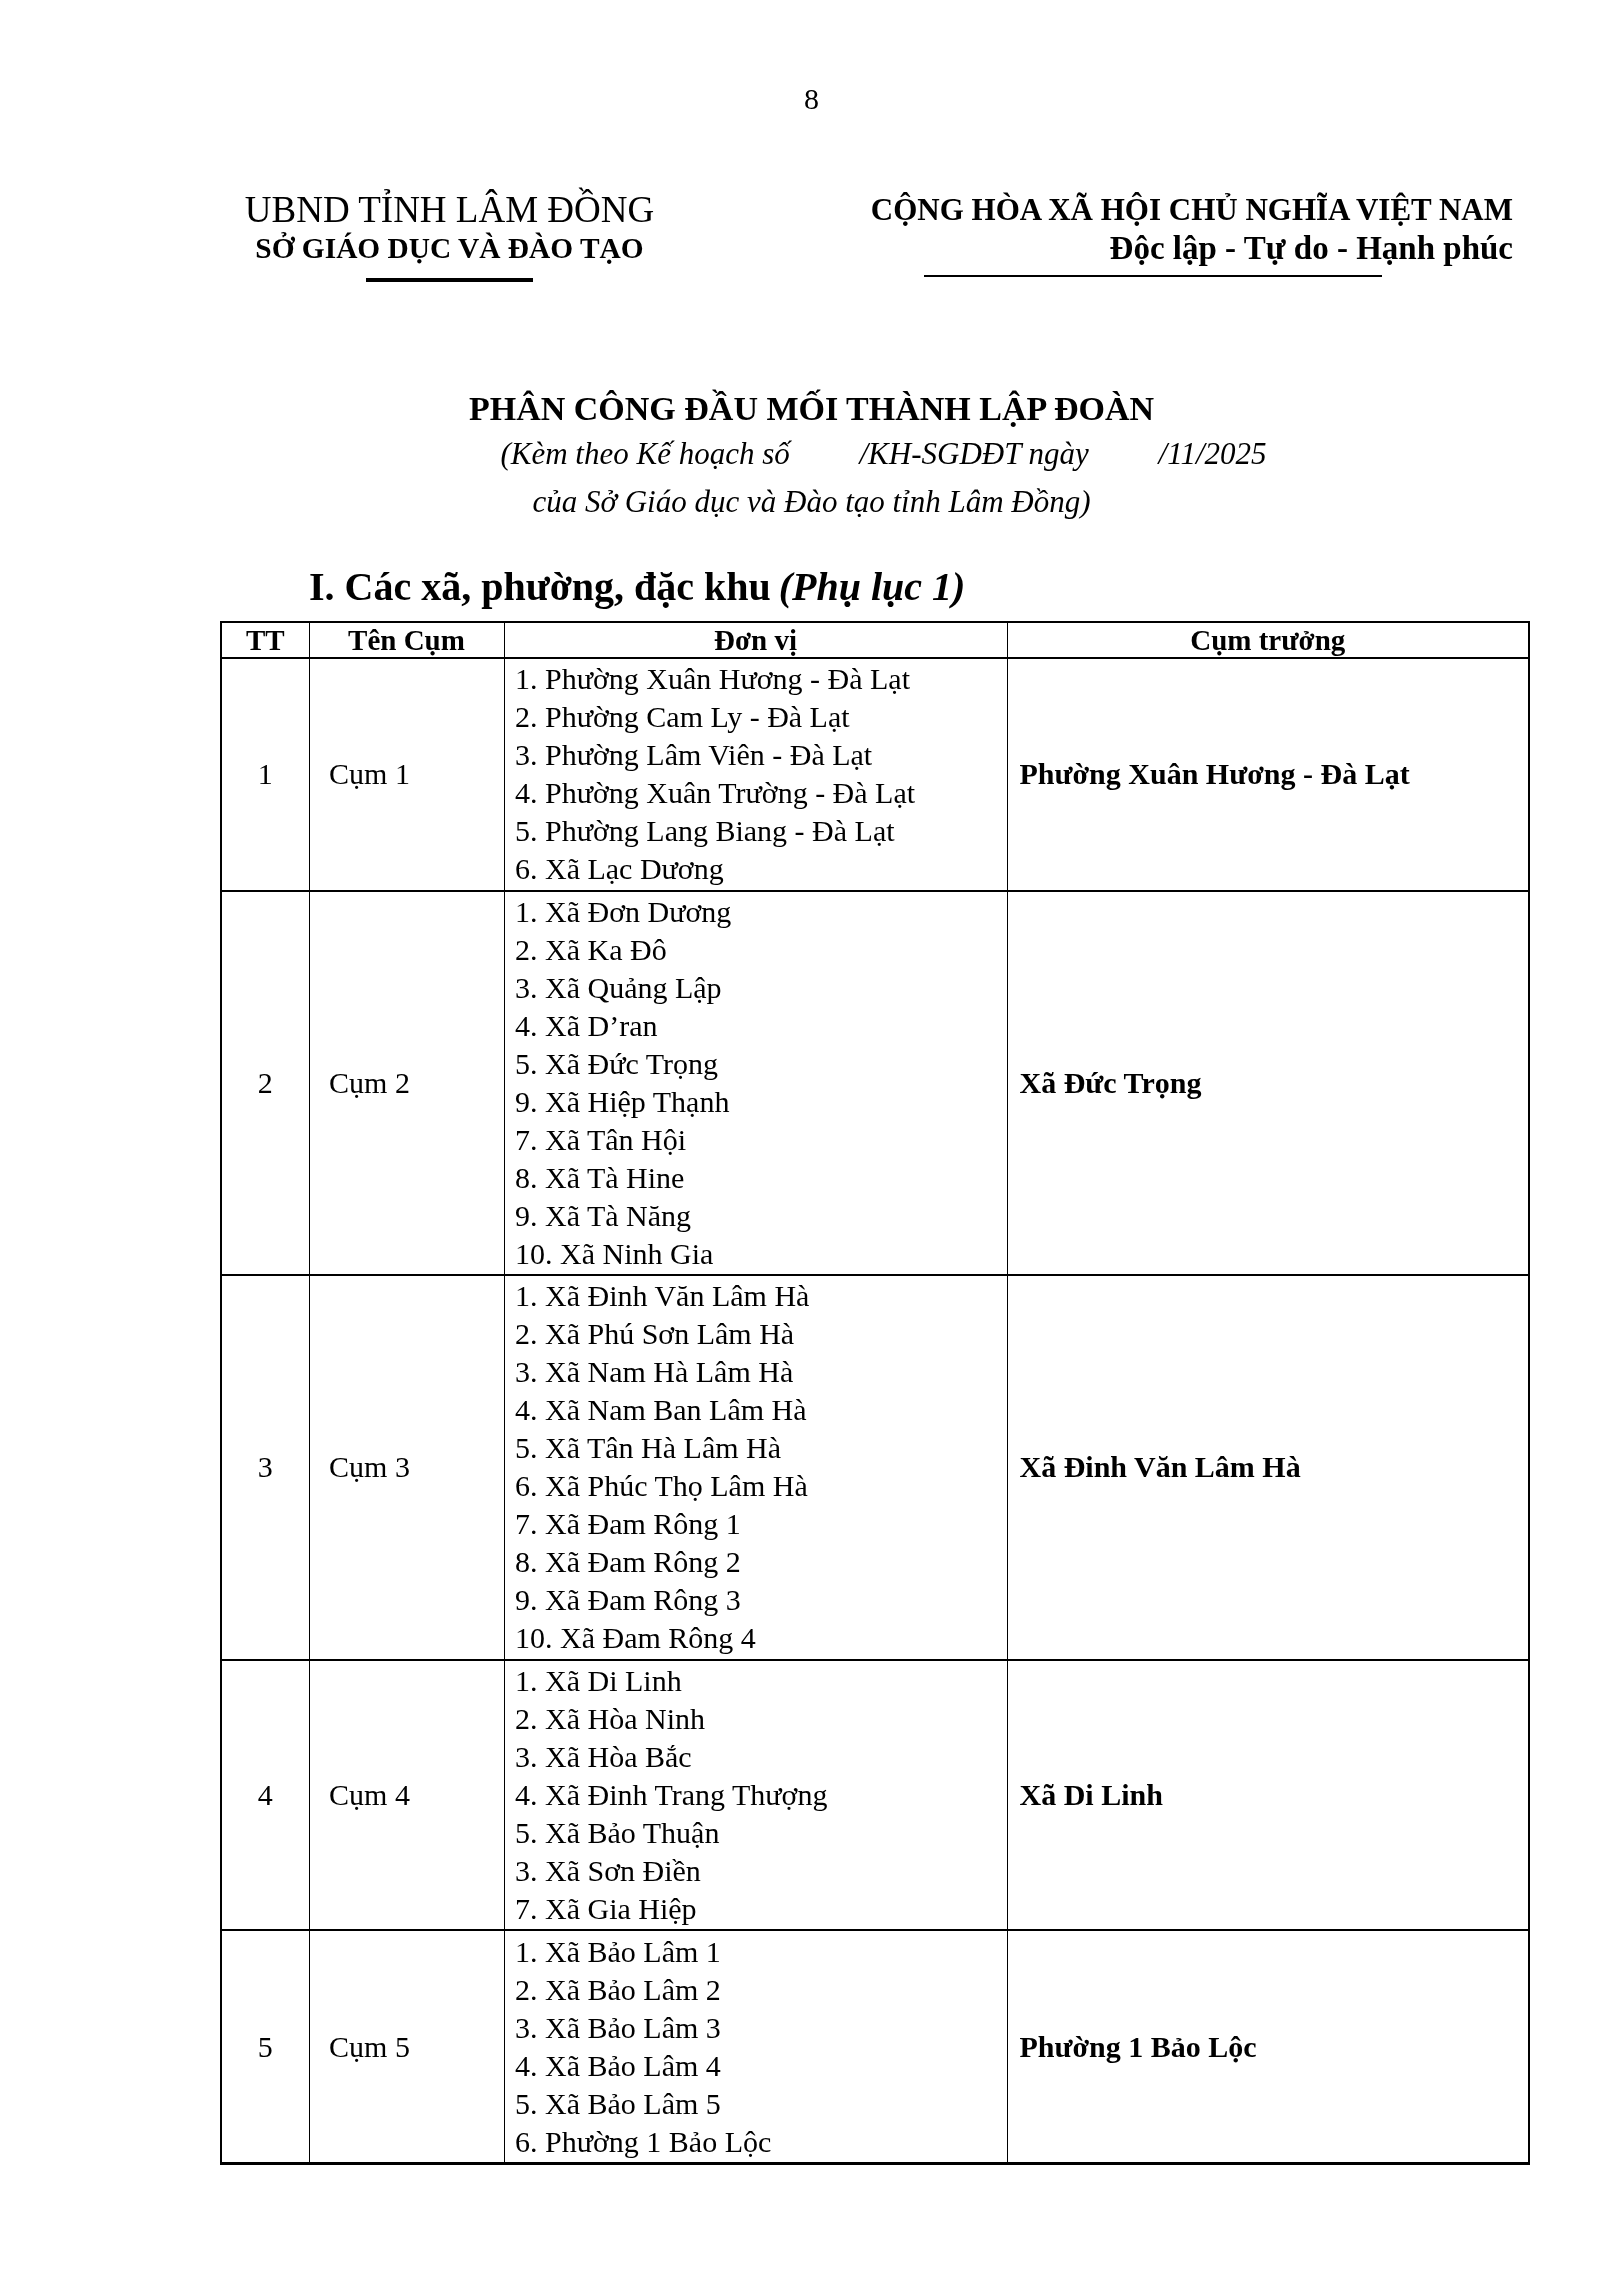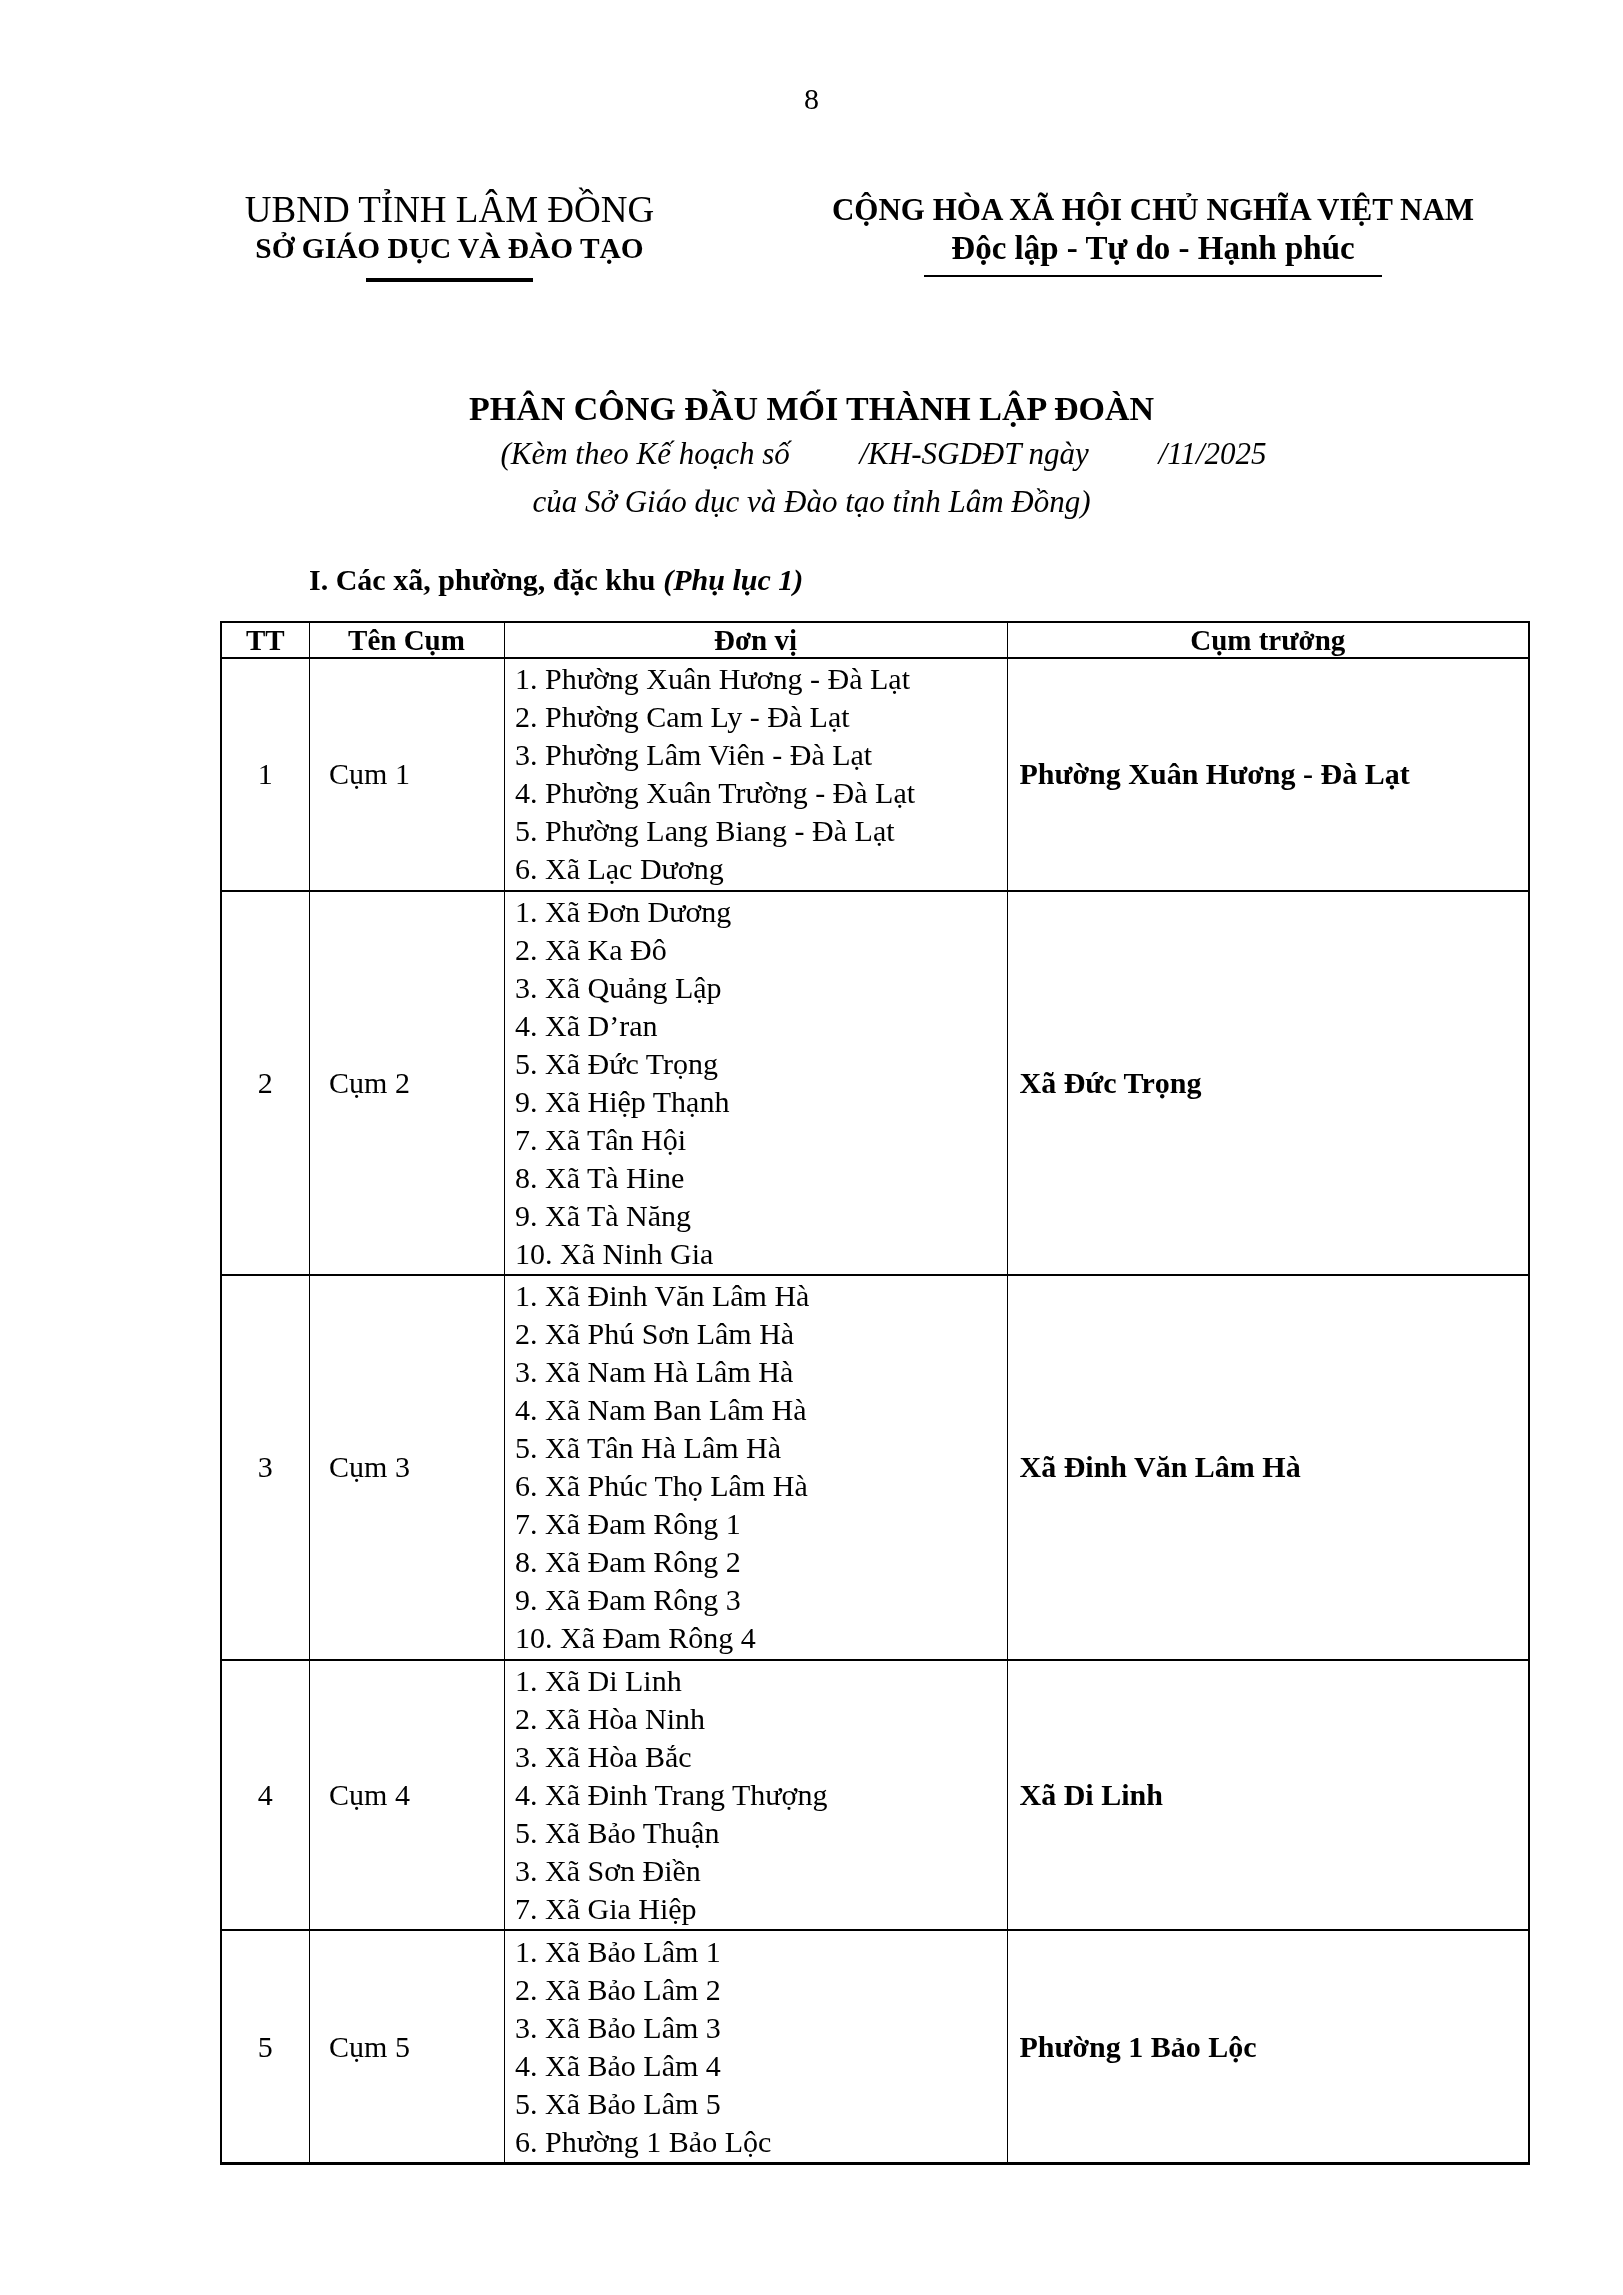--- a/index.html
+++ b/index.html
@@ -14,42 +14,42 @@
     font-family: "Liberation Serif", "DejaVu Serif", serif;
     overflow: hidden;
   }
   .pageno {
     position: absolute; top: 82px; left: 0; width: 100%;
     text-align: center; font-size: 30px;
   }
   
   .letterhead { position: absolute; top: 190px; left: 0; width: 100%; }
   .lh-left  { position: absolute; left: 188px;  width: 523px;  text-align: center; }
-  .lh-right { position: absolute; left: 793px; width: 720px; text-align: center; }
+  .lh-right { position: absolute; left: 793px; width: 720px; text-align: right; }
   .lh-left .lh1  { font-size: 37px; line-height: 39px; font-weight: normal; }
   .lh-left .lh2  { font-size: 29.4px; line-height: 38px; font-weight: bold; }
   .lh-right .lh1 { font-size: 31px; line-height: 39px; font-weight: bold; }
   .lh-right .lh2 { font-size: 33px; line-height: 38px; font-weight: bold; }
   .rule-left  { width: 167px; height: 4.6px; background: #000; margin: 10.5px auto 0; }
   .rule-right { width: 458px; height: 2.6px; background: #000; margin: 7.9px auto 0; }
   
   .doc-title {
     position: absolute; top: 390px; left: 0; width: 100%;
     text-align: center; font-size: 34px; font-weight: bold;
   }
   .doc-sub {
     position: absolute; left: 0; width: 100%;
     text-align: center; font-size: 31px; font-style: italic;
     white-space: pre-wrap;
   }
   .doc-sub1 { top: 436px; left: 72px; }
   .doc-sub2 { top: 484px; }
   .section-heading {
     position: absolute; top: 563px; left: 309px;
-    font-size: 30px; font-weight: bold;
+    font-size: 40px; font-weight: bold;
   }
   .section-heading .suffix { font-style: italic; margin-left: 7.9px; }
   
   table.cluster-table {
     position: absolute; top: 621px; left: 220px;
     width: 1307px;
     border-collapse: collapse;
     table-layout: fixed;
     border: 2.6px solid #000;
     border-bottom-width: 3.9px;

